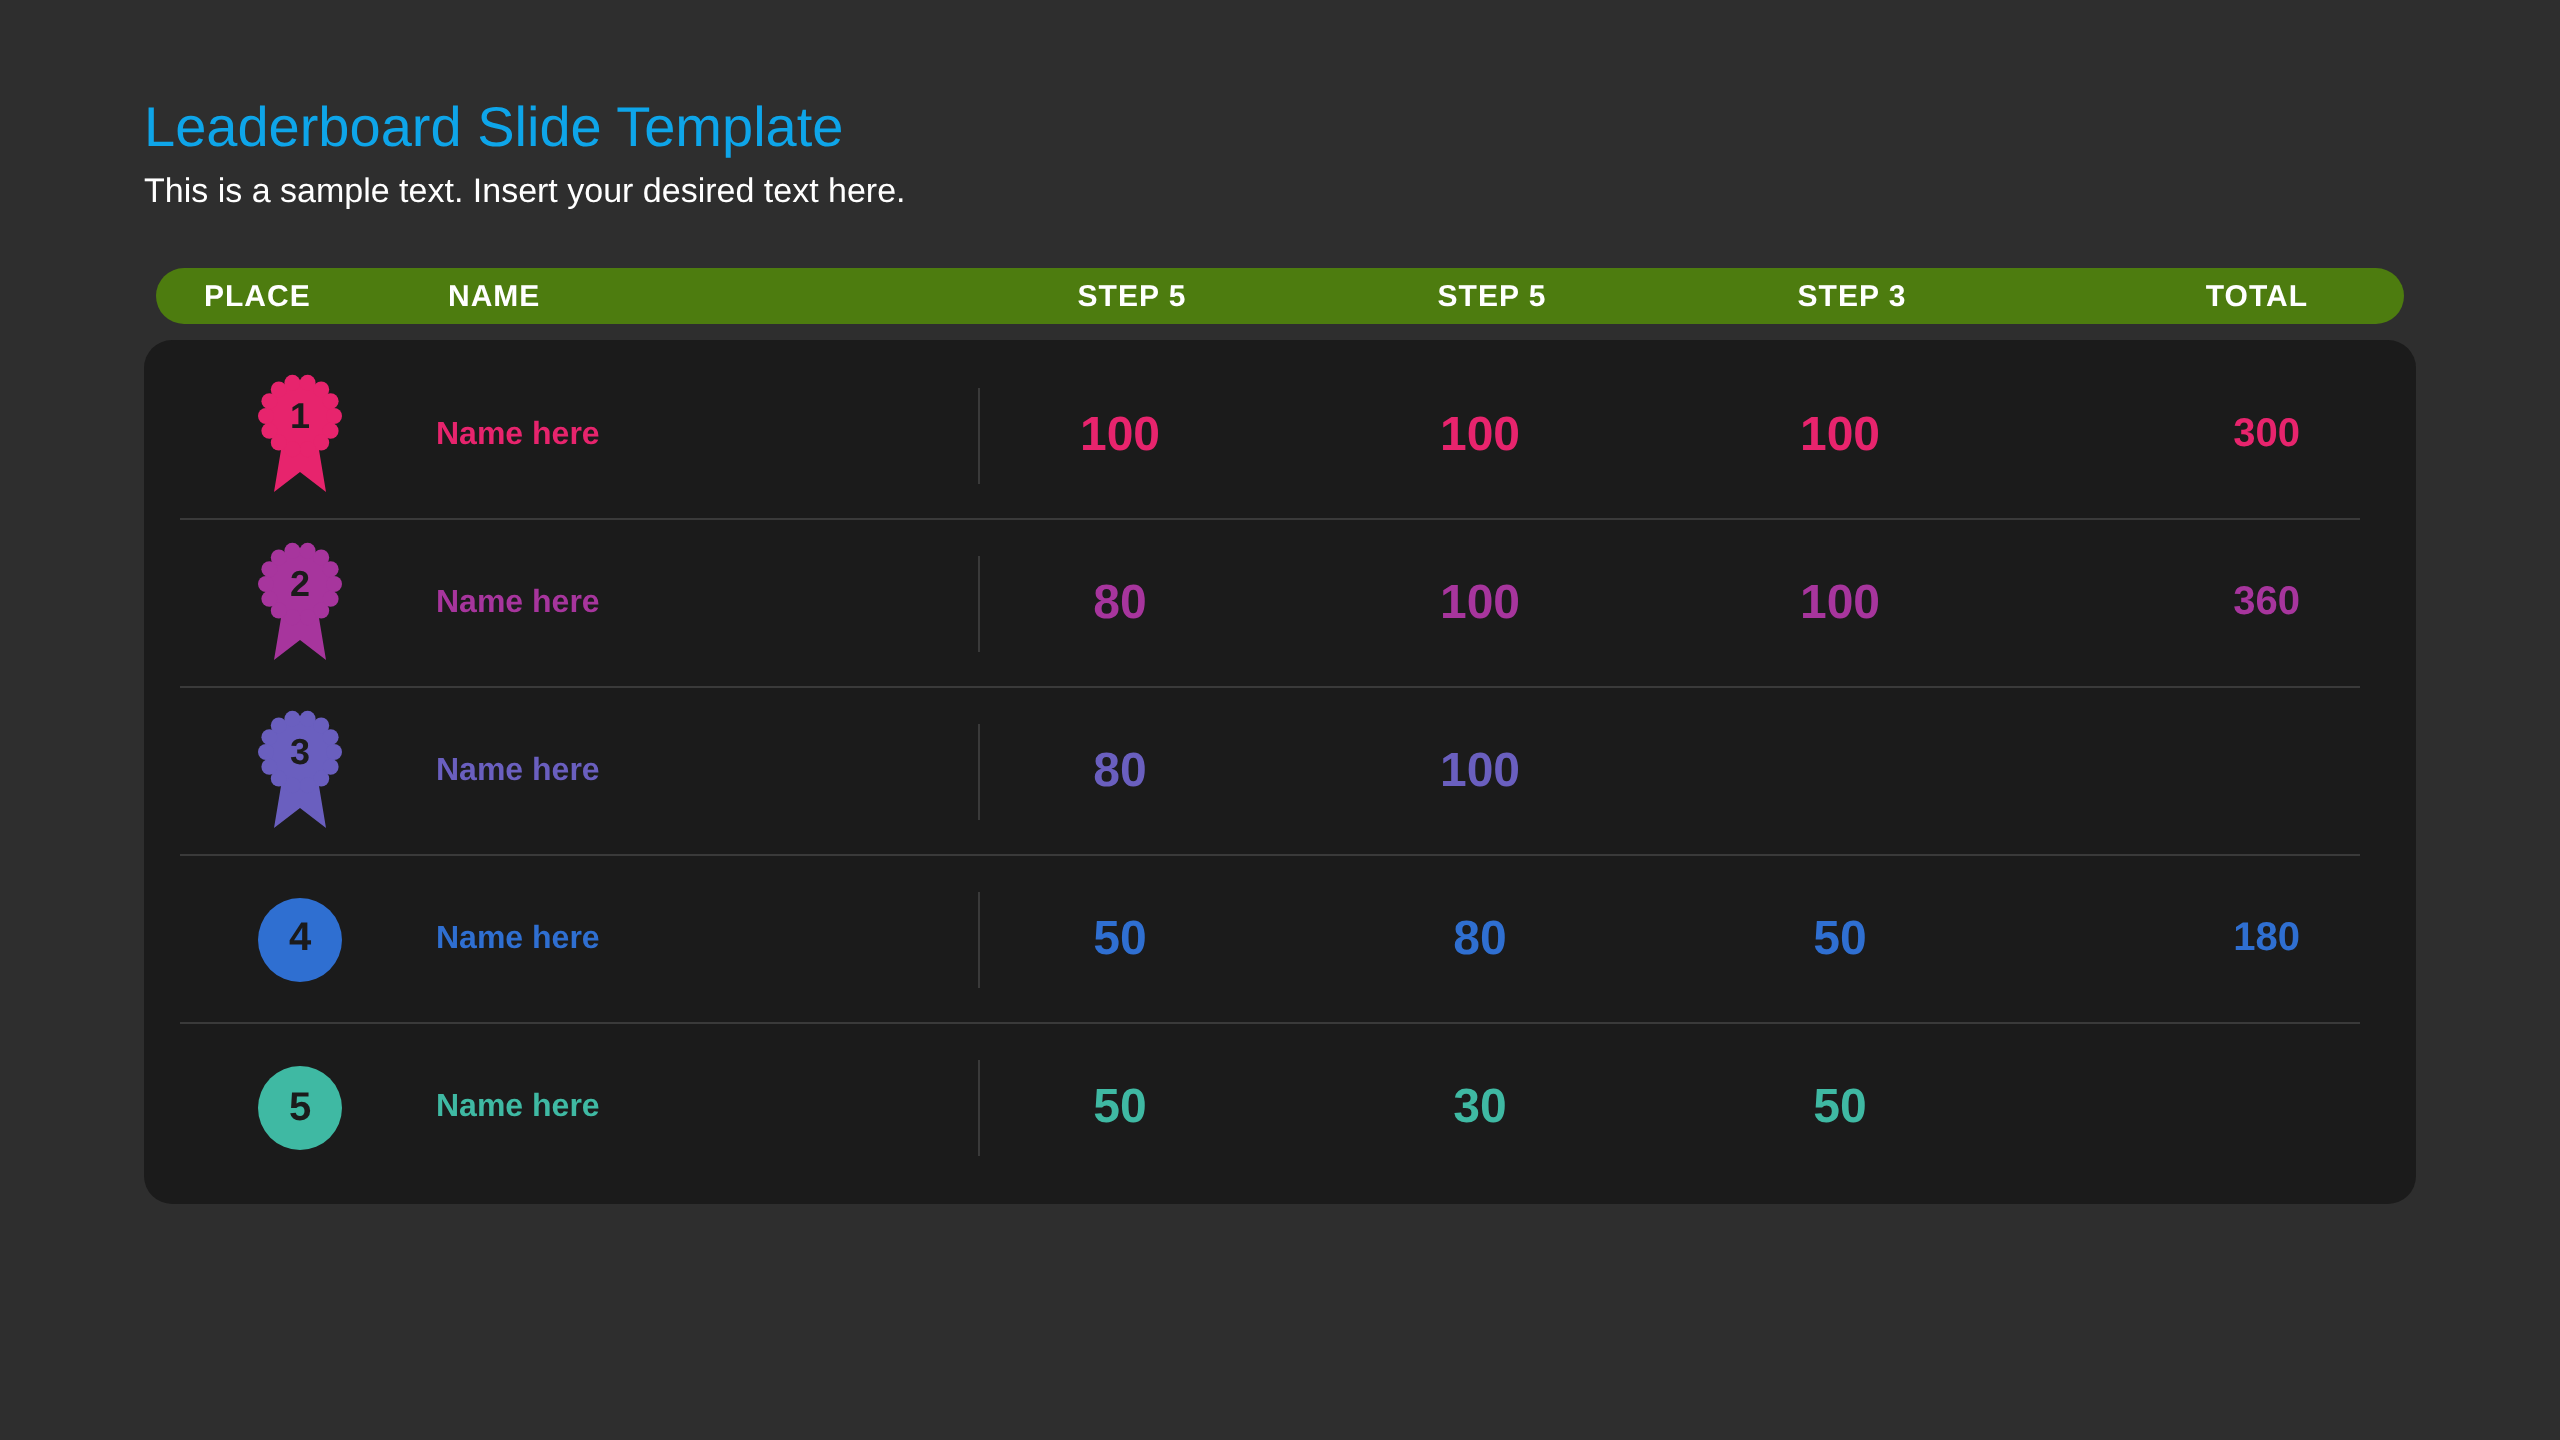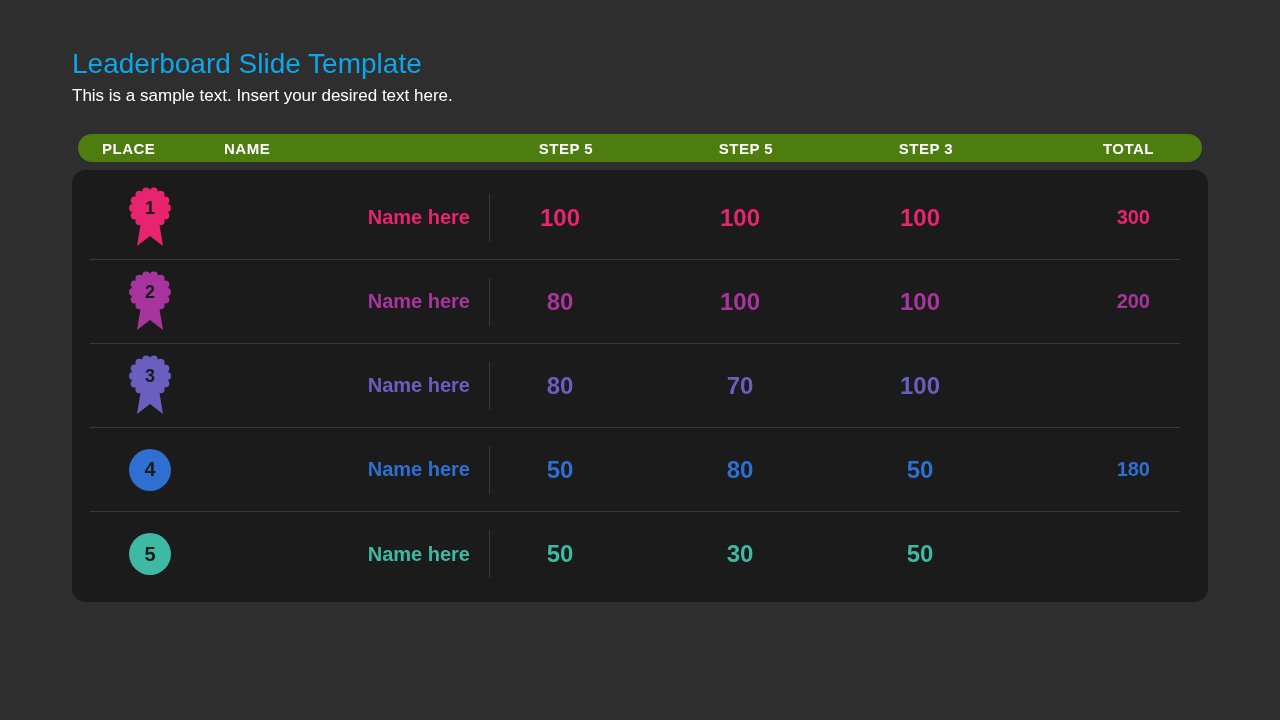--- a/index.html
+++ b/index.html
@@ -43,21 +43,21 @@
   .row {
     display: flex;
     align-items: center;
     height: 84px;
     border-bottom: 1px solid #3a3a3a;
     font-weight: 700;
   }
   .row:last-child { border-bottom: none; }
 
   .col-place { width: 120px; display:flex; justify-content:center; }
-  .col-name  { width: 260px; font-size: 20px; padding-left: 8px; position: relative; text-align: right; }
+  .col-name  { width: 260px; font-size: 16px; padding-left: 8px; position: relative; }
   .col-step  { width: 180px; text-align: center; font-size: 24px; }
   .col-total { flex: 1; text-align: right; font-size: 20px; padding-right: 30px; }
 
   .h-place { width: 120px; padding-left: 6px; }
   .h-name  { width: 260px; padding-left: 8px;}
   .h-step  { width: 180px; text-align: center; }
   .h-total { flex: 1; text-align: right; padding-right: 20px;}
 
   .v-div {
     position: absolute;
@@ -168,21 +168,21 @@
       <div class="ribbon-num">2</div>
     </div>
       </div>
     <div class="col-name">
       <span>Name here</span>
       <div class="v-div"></div>
     </div>
     <div class="col-step">80</div>
     <div class="col-step">100</div>
     <div class="col-step">100</div>
-    <div class="col-total">200</div>
+    <div class="col-total">360</div>
   </div>
     <div class="row" style="color: rgb(106, 95, 191);">
     <div class="col-place">
         <div class="ribbon-wrap">
       <svg viewBox="0 0 46 64">
     <path fill="#6a5fbf" d="M14 36 L10 60 L23 50 L36 60 L32 36 Z"></path>
     <g fill="#6a5fbf">
       <circle cx="23" cy="22" r="17"></circle>
       <circle cx="40.0" cy="22.0" r="4"></circle>
               <circle cx="38.3" cy="29.4" r="4"></circle>
@@ -201,21 +201,20 @@
     </g>
   </svg>
       <div class="ribbon-num">3</div>
     </div>
       </div>
     <div class="col-name">
       <span>Name here</span>
       <div class="v-div"></div>
     </div>
     <div class="col-step">80</div>
-    <div class="col-step">70</div>
     <div class="col-step">100</div>
   </div>
     <div class="row" style="color: rgb(47, 111, 209);">
     <div class="col-place">
         <div class="circle" style="background:#2f6fd1">
       <span>4</span>
     </div>
       </div>
     <div class="col-name">
       <span>Name here</span>

